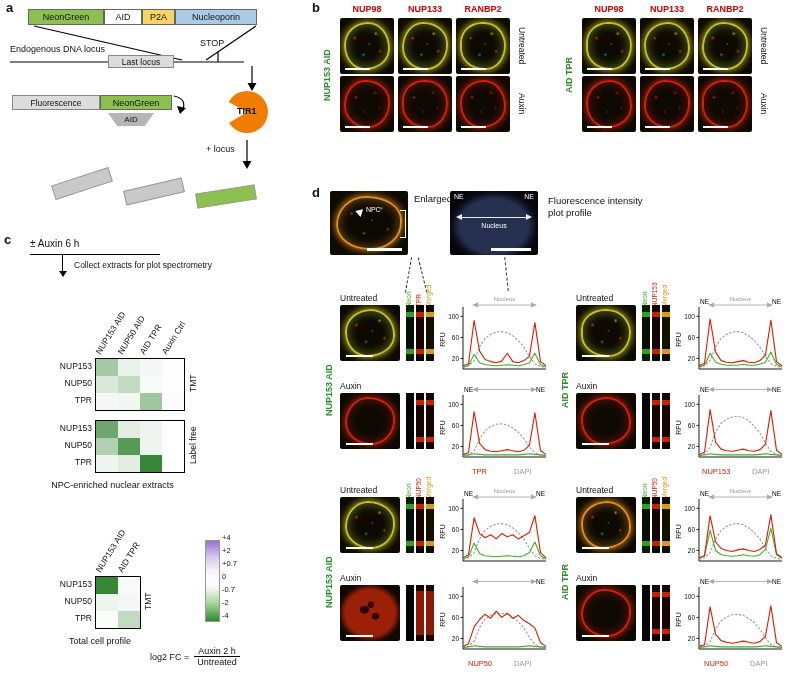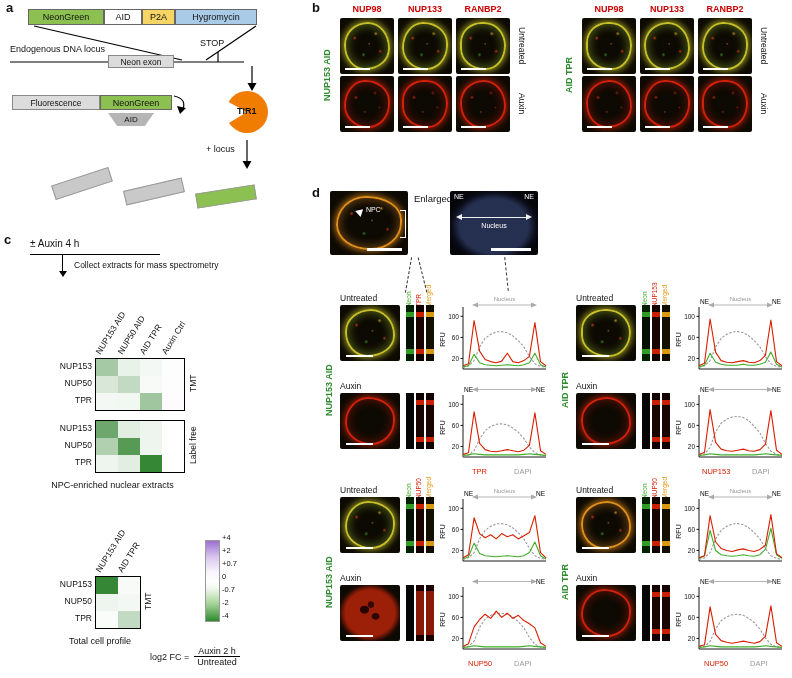--- a/index.html
+++ b/index.html
@@ -97,24 +97,24 @@
       <circle cx="247" cy="112" r="21" fill="#f07c00"></circle>
       <polygon points="247,112 223,99 224,126" fill="#fff"></polygon>
       <path class="ln" d="M174,96 q14,3 8,15"></path>
       <polygon points="180,114 177,106 186,108" fill="#000"></polygon>
       <line class="ln" x1="247" y1="140" x2="247" y2="162"></line>
       <polygon points="247,169 242.5,161 251.5,161" fill="#000"></polygon>
     </svg>
     <div class="cbox" style="left:28px;top:9px;width:76px;background:#8cc152">NeonGreen</div>
     <div class="cbox" style="left:104px;top:9px;width:38px;background:#fff">AID</div>
     <div class="cbox" style="left:142px;top:9px;width:33px;background:#f6d565">P2A</div>
-    <div class="cbox" style="left:175px;top:9px;width:82px;background:#a9cbe8">Hygromycin</div>
+    <div class="cbox" style="left:175px;top:9px;width:82px;background:#a9cbe8">Nucleoporin</div>
     <div class="atext" style="left:10px;top:44px">Endogenous DNA locus</div>
     <div class="atext" style="left:200px;top:38px">STOP</div>
-    <div class="gbox" style="left:108px;top:55px;width:66px">Neon exon</div>
+    <div class="gbox" style="left:108px;top:55px;width:66px">Last locus</div>
     <div class="gbox" style="left:12px;top:95px;width:88px;height:15px">Fluorescence</div>
     <div class="cbox" style="left:100px;top:95px;width:72px;height:15px;background:#8cc152">NeonGreen</div>
     <div class="trap" style="left:108px;top:113px">AID</div>
     <div class="atext" style="left:237px;top:106px;font-weight:bold">TIR1</div>
     <div class="atext" style="left:206px;top:144px">+ locus</div>
     <div class="frag" style="left:52px;top:176px;transform:rotate(-18deg);background:#c9c9c9"></div>
     <div class="frag" style="left:124px;top:184px;transform:rotate(-13deg);background:#c9c9c9"></div>
     <div class="frag" style="left:196px;top:189px;transform:rotate(-9deg);background:#8cc152"></div>
   </section>
 
@@ -179,24 +179,24 @@
     <div class="mg sh3 speck-r" style="left:388px;top:76px;width:54px;height:56px">
         <div class="ring r"></div>
         <div class="sb"></div>
       </div>
     <div class="vlabel-dn" style="left:446px;top:18px;height:56px">Untreated</div>
     <div class="vlabel-dn" style="left:446px;top:76px;height:56px">Auxin</div>
   </section>
 
   <section class="panel" style="left:0;top:230px;width:310px;height:448px">
     <div class="plabel" style="left:4px;top:2px">c</div>
-    <div class="atext" style="left:30px;top:8px;font-size:10px">± Auxin 4 h</div>
+    <div class="atext" style="left:30px;top:8px;font-size:10px">± Auxin 6 h</div>
     <div class="hline" style="left:30px;top:24px;width:130px"></div>
     <div class="varrow" style="left:62px;top:25px;height:16px"></div>
-    <div class="atext" style="left:74px;top:30px;width:170px;font-size:8.5px">Collect extracts for mass spectrometry</div>
+    <div class="atext" style="left:74px;top:30px;width:170px;font-size:8.5px">Collect extracts for plot spectrometry</div>
 
     <div class="rot-lab" style="left:102px;top:116px">NUP153 AID</div>
     <div class="rot-lab" style="left:124px;top:116px">NUP50 AID</div>
     <div class="rot-lab" style="left:146px;top:116px">AID TPR</div>
     <div class="rot-lab" style="left:168px;top:116px">Auxin Ctrl</div>
 
     <div class="rowlab" style="top:128px">NUP153</div>
     <div class="rowlab" style="top:145px">NUP50</div>
     <div class="rowlab" style="top:162px">TPR</div>
     <div class="hm" style="left: 95px; top: 128px; display: grid; grid-template-columns: repeat(4, var(--cw));">
@@ -282,20 +282,21 @@
     </div>
     <div class="atext" style="left:104px;top:8px;font-size:9.5px">Enlarged</div>
 
     <div class="mg profimg" style="left:140px;top:6px;width:88px;height:64px">
       <div class="wtext" style="left:4px;top:2px">NE</div>
       <div class="wtext" style="right:4px;top:2px">NE</div>
       <div class="harrow" style="left:12px;top:26px;width:64px"></div>
       <div class="wtext" style="left:50%;top:31px;transform:translateX(-50%)">Nucleus</div>
       <div class="sb sb-r"></div>
     </div>
+    <div class="atext" style="left:238px;top:10px;width:95px;font-size:9.5px;line-height:1.25">Fluorescence intensity plot profile</div>
     <div class="dash" style="left:98px;top:72px;height:36px;transform:rotate(10deg)"></div>
     <div class="dash" style="left:112px;top:72px;height:36px;transform:rotate(-14deg)"></div>
     <div class="dash" style="left:196px;top:72px;height:34px;transform:rotate(-6deg)"></div>
 
     <div class="quad" style="left:14px;top:110px">
       <div class="vlabel-up c-greenlab qvl">NUP153 AID</div>
       <div class="treat" style="left:16px;top:-2px">Untreated</div>
       <div class="slab c-neon" style="left:81px">Neon</div>
       <div class="slab c-red" style="left:91px">TPR</div>
       <div class="slab c-merged" style="left:101px">Merged</div>

